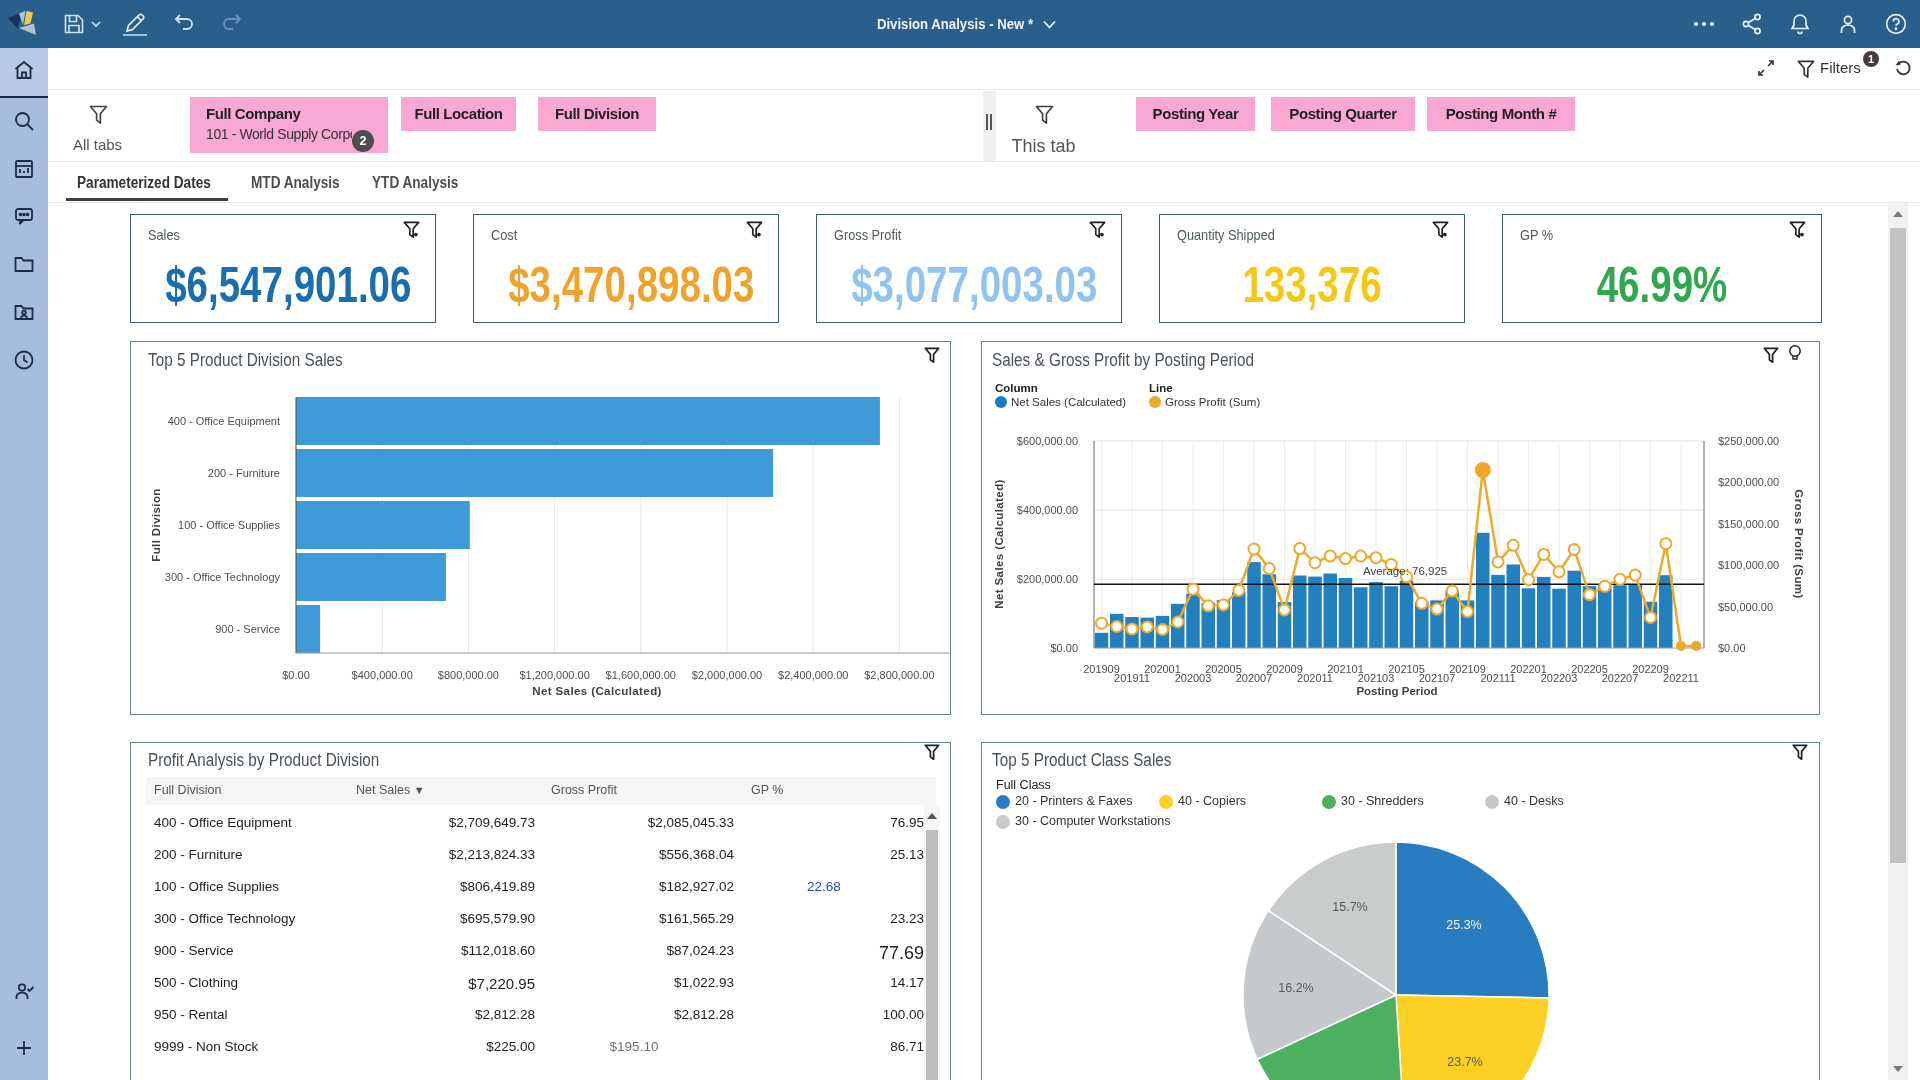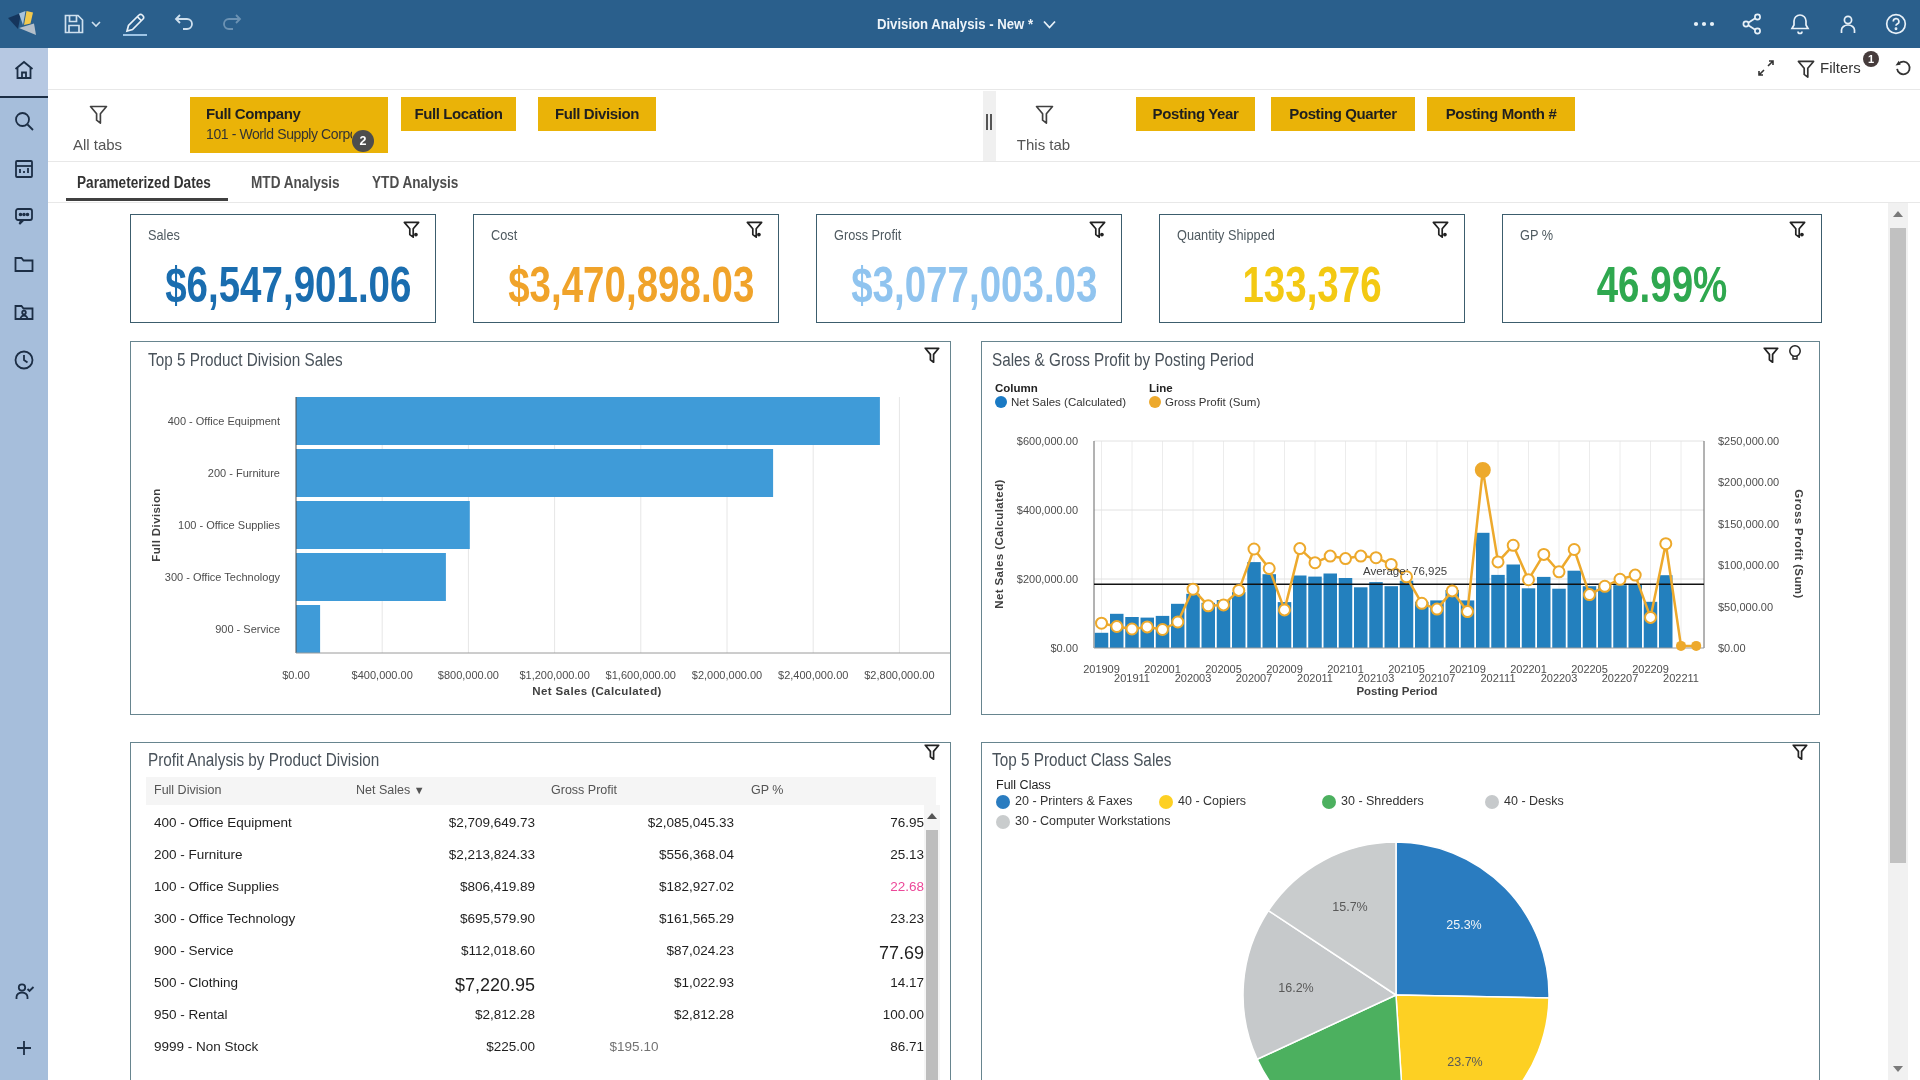--- a/index.html
+++ b/index.html
@@ -1,20 +1,20 @@
 <!DOCTYPE html>
 <html><head><meta charset="utf-8"><style>
 *{margin:0;padding:0;box-sizing:border-box}
 html{-webkit-font-smoothing:antialiased}
 body{font-family:"Liberation Sans",sans-serif;width:1920px;height:1080px;overflow:hidden;background:#fff}
 .abs{position:absolute}
 #page{position:relative;width:1685px;height:1080px;transform:translateZ(0)}
 .panel{position:absolute;background:#fff;border:1px solid #67858f}
 .kpi{position:absolute;background:#fff;border:1.5px solid #3c5d6d}
-.fbox{position:absolute;background:#eab308;color:#1f1f1f;font-weight:bold;font-size:15px;text-align:center;letter-spacing:-0.4px}
+.fbox{position:absolute;background:#f9a8d4;color:#1f1f1f;font-weight:bold;font-size:15px;text-align:center;letter-spacing:-0.4px}
 .ptitle{position:absolute;font-size:18px;color:#49525a;transform:scaleX(.85);transform-origin:0 0;white-space:nowrap}
 .sx{transform:scaleX(.85);transform-origin:0 0;white-space:nowrap}
 svg{display:block}
 </style></head><body>
 <div id="page">
 <div class="abs" style="left:0;top:0;width:1920px;height:48px;background:#2a5f8c"></div>
 <svg class="abs" style="left:4px;top:4px" width="40" height="40" viewBox="0 0 40 40">
 <polygon points="4,14 17,9 14,25" fill="#15355c"></polygon>
 <polygon points="15,9.5 21.5,7 19,21" fill="#a9c4dd"></polygon>
 <polygon points="22.5,7 29,8.5 26.5,19.5 20,21" fill="#f2c94e"></polygon>
@@ -134,21 +134,21 @@
 <div class="fbox" style="left:190px;top:97px;width:198px;height:56px;text-align:left;padding:8px 12px 0 16px">Full Company<div style="font-weight:normal;font-size:14px;color:#333;margin-top:4px;white-space:nowrap;overflow:hidden;width:146px">101 - World Supply Corpo</div></div>
 <div class="abs" style="left:352px;top:130px;width:22px;height:22px;border-radius:50%;background:#4d4d4d;color:#fff;font-size:12.5px;font-weight:bold;text-align:center;line-height:22px">2</div>
 <div class="fbox" style="left:401px;top:97px;width:115px;height:34px;line-height:34px">Full Location</div>
 <div class="fbox" style="left:538px;top:97px;width:118px;height:34px;line-height:34px">Full Division</div>
 <div class="abs" style="left:983px;top:91px;width:13px;height:70px;background:#f0f0f0"></div>
 <div class="abs" style="left:986px;top:114px;width:2px;height:16px;background:#555"></div>
 <div class="abs" style="left:990px;top:114px;width:2px;height:16px;background:#555"></div>
 <svg style="position:absolute;left:1035px;top:105px" width="19" height="19" viewBox="0 0 17 17">
       <path d="M1.36,1.36 H15.64 L10.2,7.82 V16.15 L6.800000000000001,13.600000000000001 V7.82 Z" fill="none" stroke="#404040" stroke-width="1.5" stroke-linejoin="round"></path>
     </svg>
-<div class="abs" style="left:1006px;top:136px;width:75px;text-align:center;font-size:15px;color:#545454">This tab</div>
+<div class="abs" style="left:1006px;top:136px;width:75px;text-align:center;font-size:18px;color:#545454">This tab</div>
 <div class="fbox" style="left:1136px;top:97px;width:119px;height:34px;line-height:34px">Posting Year</div>
 <div class="fbox" style="left:1271px;top:97px;width:144px;height:34px;line-height:34px">Posting Quarter</div>
 <div class="fbox" style="left:1427px;top:97px;width:148px;height:34px;line-height:34px">Posting Month #</div>
 <div class="abs" style="left:48px;top:162px;width:1872px;height:41px;background:#fff;border-bottom:1px solid #e8e8e8"></div>
 <div class="abs sx" style="left:77px;top:174px;font-size:16px;font-weight:bold;color:#333">Parameterized Dates</div>
 <div class="abs" style="left:66px;top:198px;width:162px;height:3px;background:#404040"></div>
 <div class="abs sx" style="left:251px;top:174px;font-size:16px;font-weight:bold;color:#4d4d4d">MTD Analysis</div>
 <div class="abs sx" style="left:372px;top:174px;font-size:16px;font-weight:bold;color:#4d4d4d">YTD Analysis</div>
 <div class="abs" style="left:1888px;top:203px;width:20px;height:877px;background:#f1f1f1"></div>
 <div class="abs" style="left:1890px;top:228px;width:16px;height:635px;background:#c1c1c1"></div>
@@ -396,31 +396,31 @@
 <div class="abs" style="left:335px;top:815px;width:200px;text-align:right;font-size:13.5px;color:#1f1f1f">$2,709,649.73</div>
 <div class="abs" style="left:534px;top:815px;width:200px;text-align:right;font-size:13.5px;color:#1f1f1f">$2,085,045.33</div>
 <div class="abs" style="left:724px;top:815px;width:200px;text-align:right;font-size:13.5px;color:#1f1f1f">76.95</div>
 <div class="abs" style="left:154px;top:847px;font-size:13.5px;color:#1f1f1f">200 - Furniture</div>
 <div class="abs" style="left:335px;top:847px;width:200px;text-align:right;font-size:13.5px;color:#1f1f1f">$2,213,824.33</div>
 <div class="abs" style="left:534px;top:847px;width:200px;text-align:right;font-size:13.5px;color:#1f1f1f">$556,368.04</div>
 <div class="abs" style="left:724px;top:847px;width:200px;text-align:right;font-size:13.5px;color:#1f1f1f">25.13</div>
 <div class="abs" style="left:154px;top:879px;font-size:13.5px;color:#1f1f1f">100 - Office Supplies</div>
 <div class="abs" style="left:335px;top:879px;width:200px;text-align:right;font-size:13.5px;color:#1f1f1f">$806,419.89</div>
 <div class="abs" style="left:534px;top:879px;width:200px;text-align:right;font-size:13.5px;color:#1f1f1f">$182,927.02</div>
-<div class="abs" style="left:724px;top:879px;width:200px;text-align:right;font-size:13.5px;color:#ec4899">22.68</div>
+<div class="abs" style="left:724px;top:879px;width:200px;text-align:center;font-size:13.5px;color:#1d4ed8">22.68</div>
 <div class="abs" style="left:154px;top:911px;font-size:13.5px;color:#1f1f1f">300 - Office Technology</div>
 <div class="abs" style="left:335px;top:911px;width:200px;text-align:right;font-size:13.5px;color:#1f1f1f">$695,579.90</div>
 <div class="abs" style="left:534px;top:911px;width:200px;text-align:right;font-size:13.5px;color:#1f1f1f">$161,565.29</div>
 <div class="abs" style="left:724px;top:911px;width:200px;text-align:right;font-size:13.5px;color:#1f1f1f">23.23</div>
 <div class="abs" style="left:154px;top:943px;font-size:13.5px;color:#1f1f1f">900 - Service</div>
 <div class="abs" style="left:335px;top:943px;width:200px;text-align:right;font-size:13.5px;color:#1f1f1f">$112,018.60</div>
 <div class="abs" style="left:534px;top:943px;width:200px;text-align:right;font-size:13.5px;color:#1f1f1f">$87,024.23</div>
 <div class="abs" style="left:724px;top:943px;width:200px;text-align:right;font-size:18px;color:#1f1f1f">77.69</div>
 <div class="abs" style="left:154px;top:975px;font-size:13.5px;color:#1f1f1f">500 - Clothing</div>
-<div class="abs" style="left:335px;top:975px;width:200px;text-align:right;font-size:18px;color:#1f1f1f">$7,220.95</div>
+<div class="abs" style="left:335px;top:975px;width:200px;text-align:right;font-size:15px;color:#1f1f1f">$7,220.95</div>
 <div class="abs" style="left:534px;top:975px;width:200px;text-align:right;font-size:13.5px;color:#1f1f1f">$1,022.93</div>
 <div class="abs" style="left:724px;top:975px;width:200px;text-align:right;font-size:13.5px;color:#1f1f1f">14.17</div>
 <div class="abs" style="left:154px;top:1007px;font-size:13.5px;color:#1f1f1f">950 - Rental</div>
 <div class="abs" style="left:335px;top:1007px;width:200px;text-align:right;font-size:13.5px;color:#1f1f1f">$2,812.28</div>
 <div class="abs" style="left:534px;top:1007px;width:200px;text-align:right;font-size:13.5px;color:#1f1f1f">$2,812.28</div>
 <div class="abs" style="left:724px;top:1007px;width:200px;text-align:right;font-size:13.5px;color:#1f1f1f">100.00</div>
 <div class="abs" style="left:154px;top:1039px;font-size:13.5px;color:#1f1f1f">9999 - Non Stock</div>
 <div class="abs" style="left:335px;top:1039px;width:200px;text-align:right;font-size:13.5px;color:#1f1f1f">$225.00</div>
 <div class="abs" style="left:534px;top:1039px;width:200px;text-align:center;font-size:13.5px;color:#737373">$195.10</div>
 <div class="abs" style="left:724px;top:1039px;width:200px;text-align:right;font-size:13.5px;color:#1f1f1f">86.71</div>

